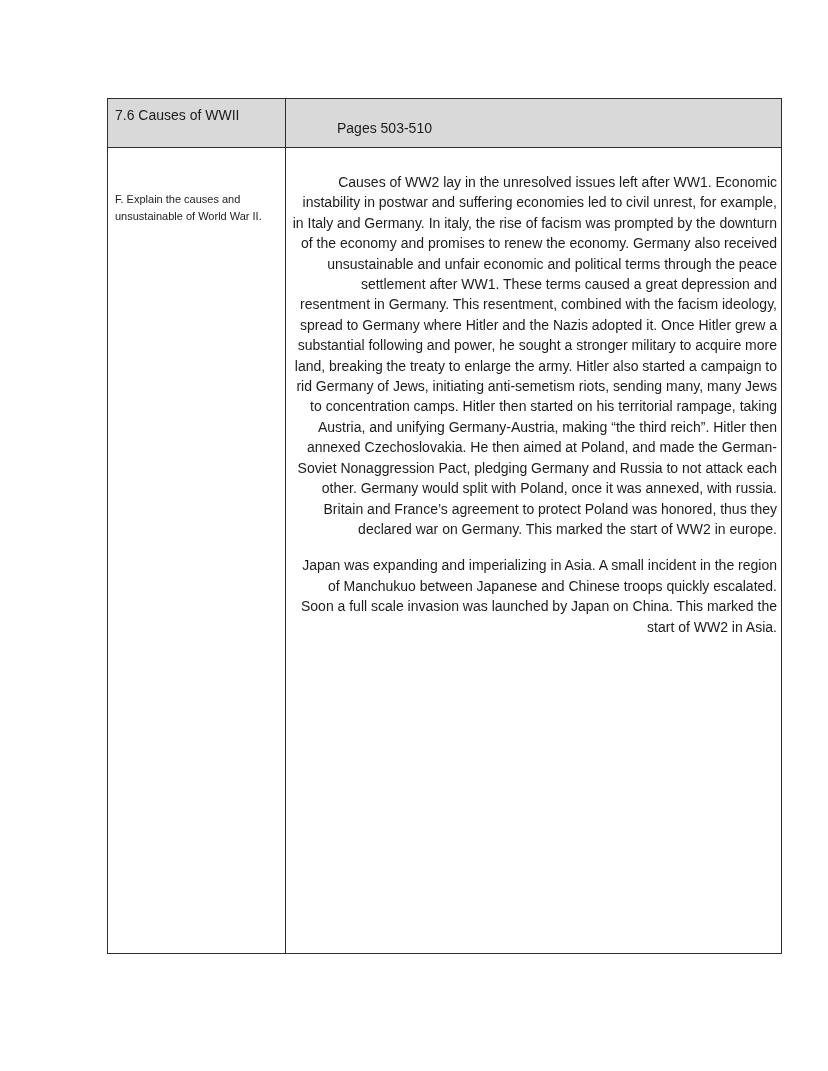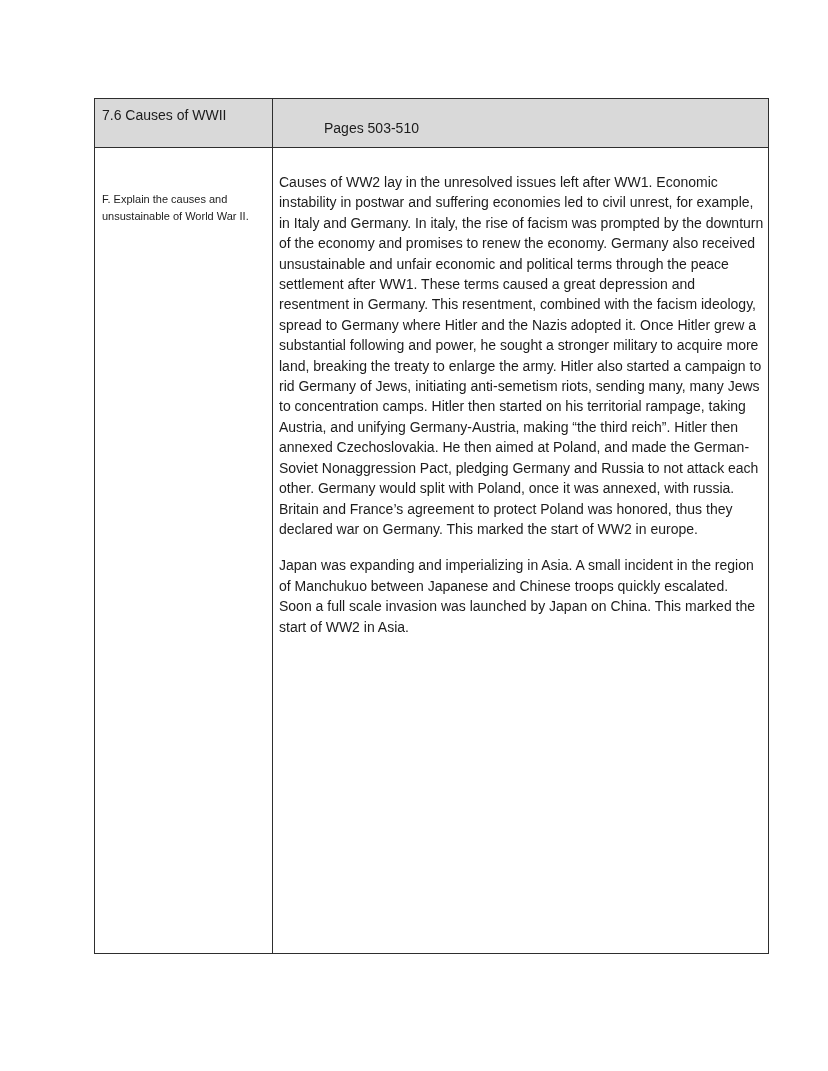--- a/index.html
+++ b/index.html
@@ -11,21 +11,21 @@
     position: relative;
     width: 828px;
     height: 1071px;
     background: #ffffff;
     font-family: "Liberation Sans", sans-serif;
     color: #1c1c1c;
     overflow: hidden;
   }
   table.notes-table {
     position: absolute;
-    left: 94px;
+    left: 107px;
     top: 98px;
     width: 675px;
     height: 856px;
     border-collapse: collapse;
     table-layout: fixed;
   }
   table.notes-table td {
     border: 1.5px solid #2e2e2e;
     vertical-align: top;
     overflow: hidden;
@@ -51,20 +51,21 @@
     font-size: 11px;
     line-height: 17px;
   }
   td.notes-cell {
     padding: 24px 4px 0 6px;
     font-size: 14px;
     line-height: 20.4px;
   }
   td.notes-cell p {
     margin: 0 0 16px 0;
+    text-align: right;
   }
 </style>
 </head>
 <body>
 
 <div class="doc-page">
   <table class="notes-table">
     <colgroup>
       <col style="width:178px">
       <col>

